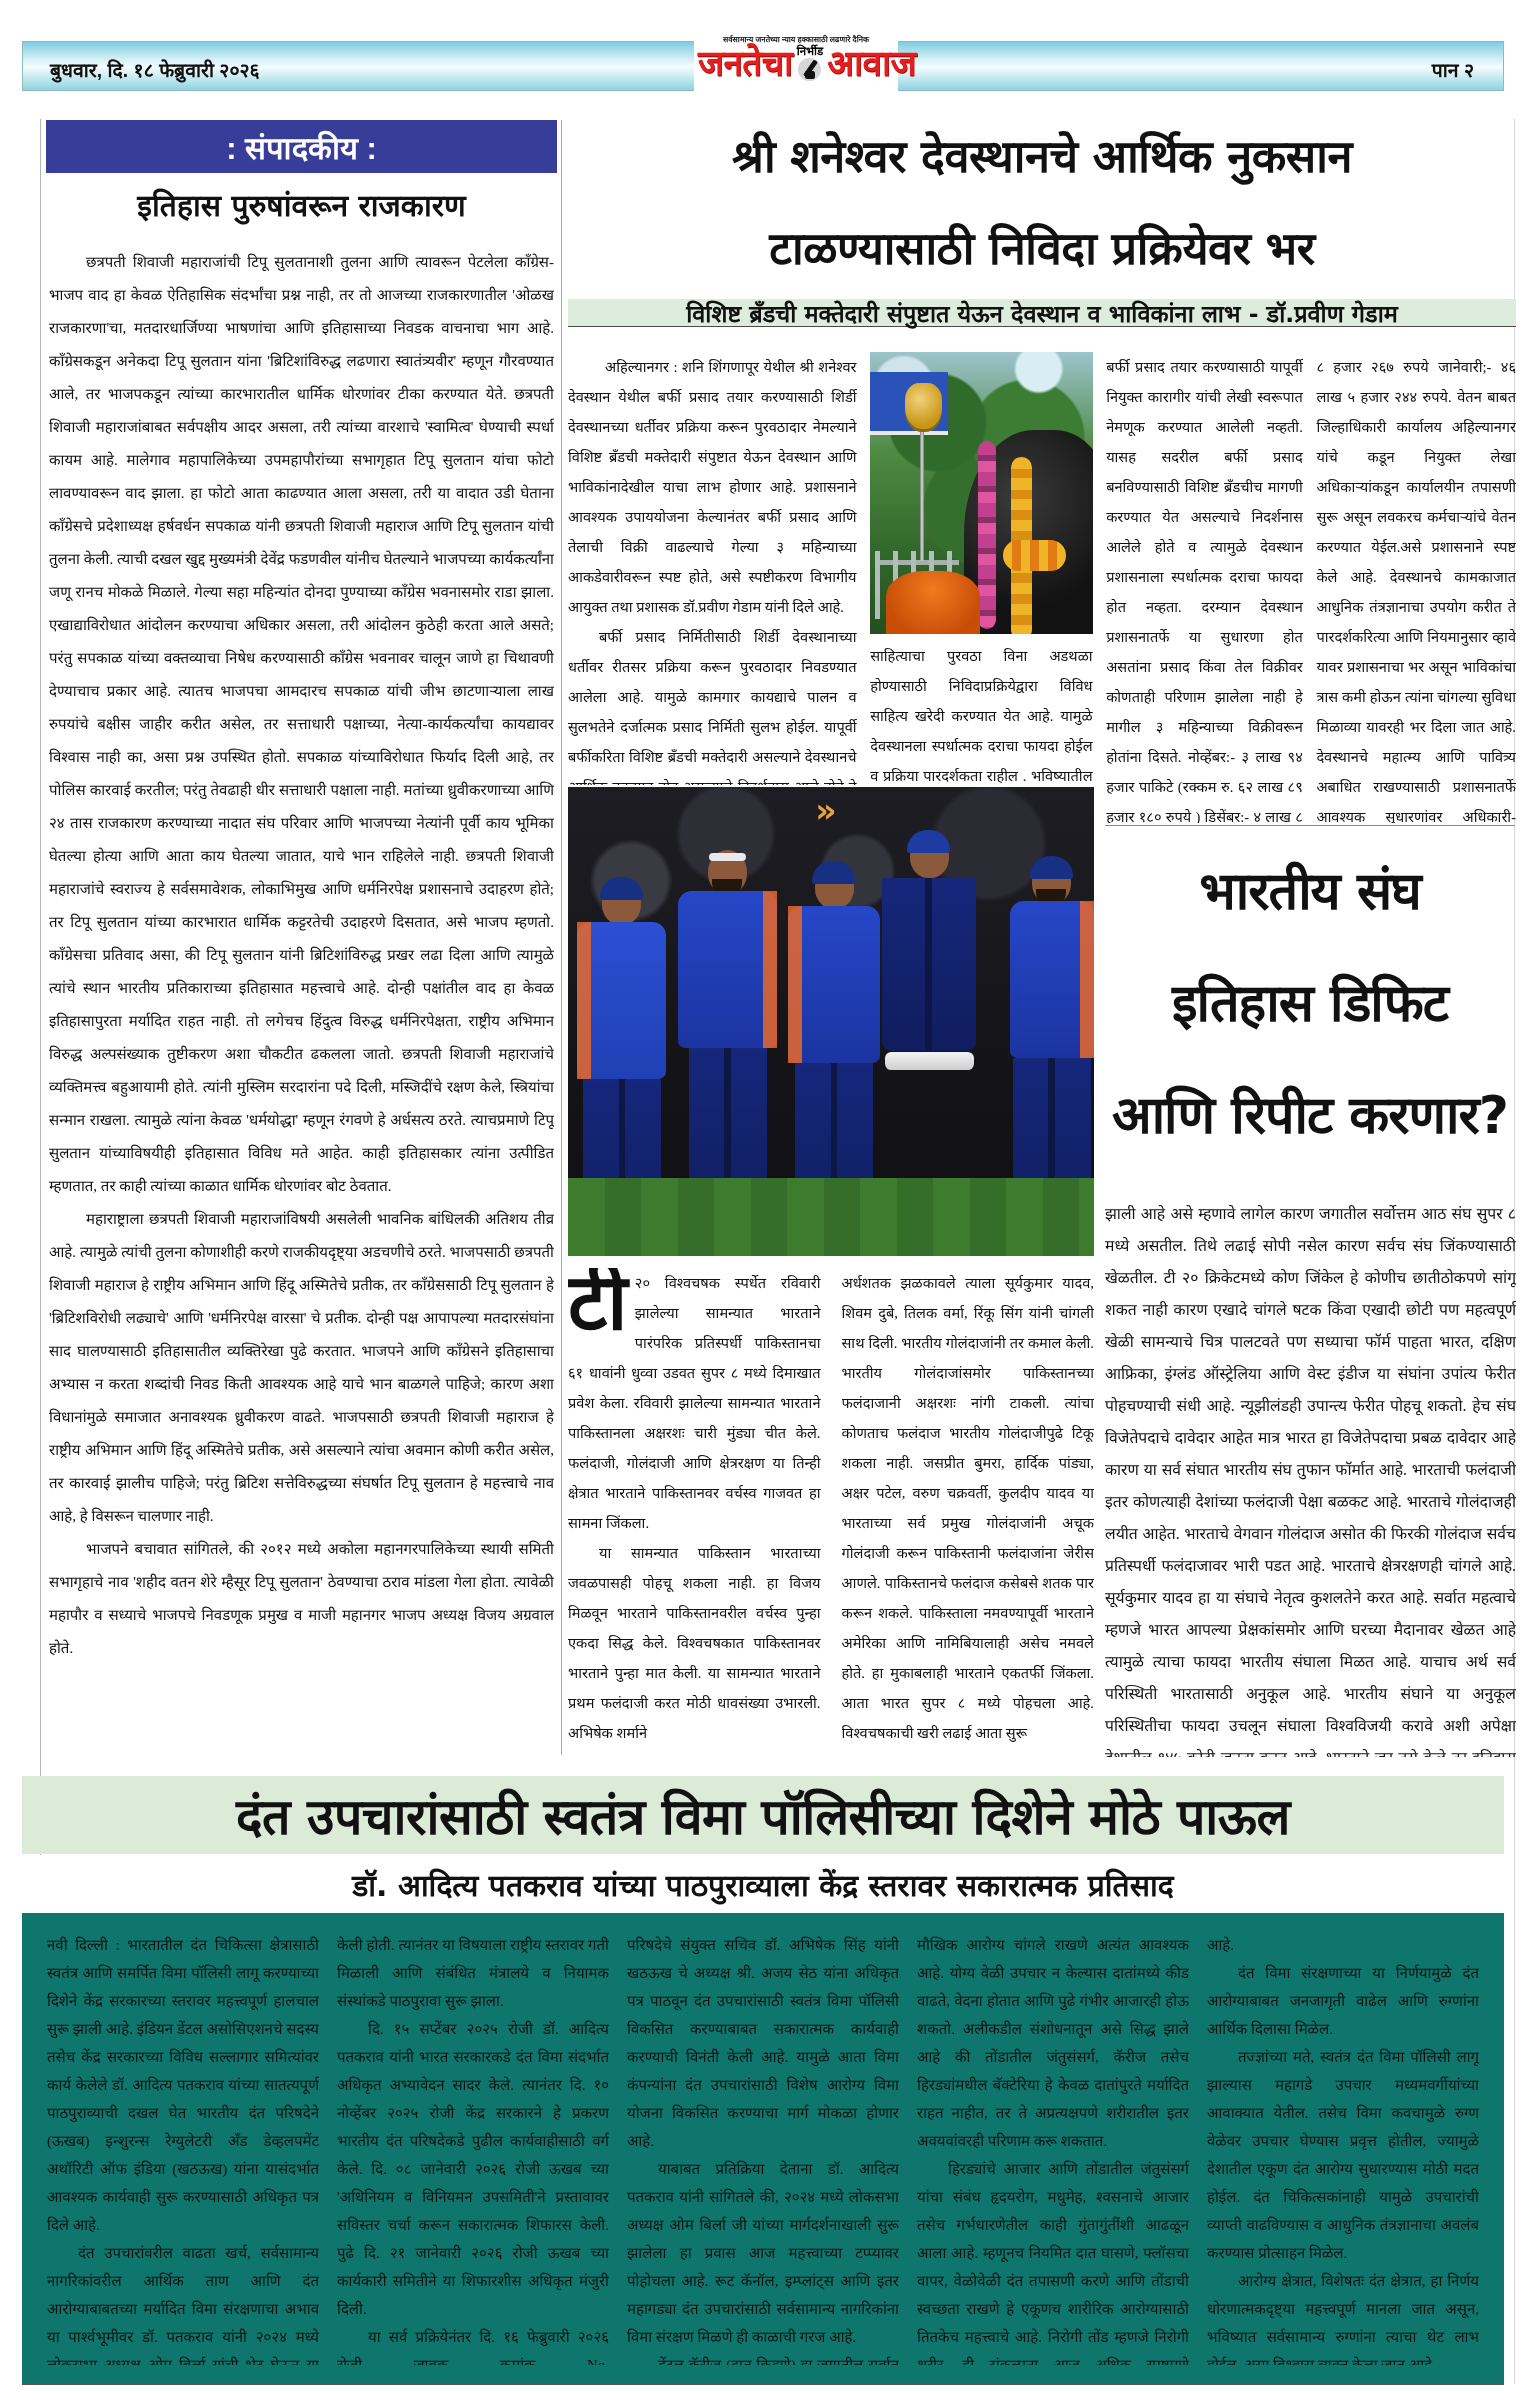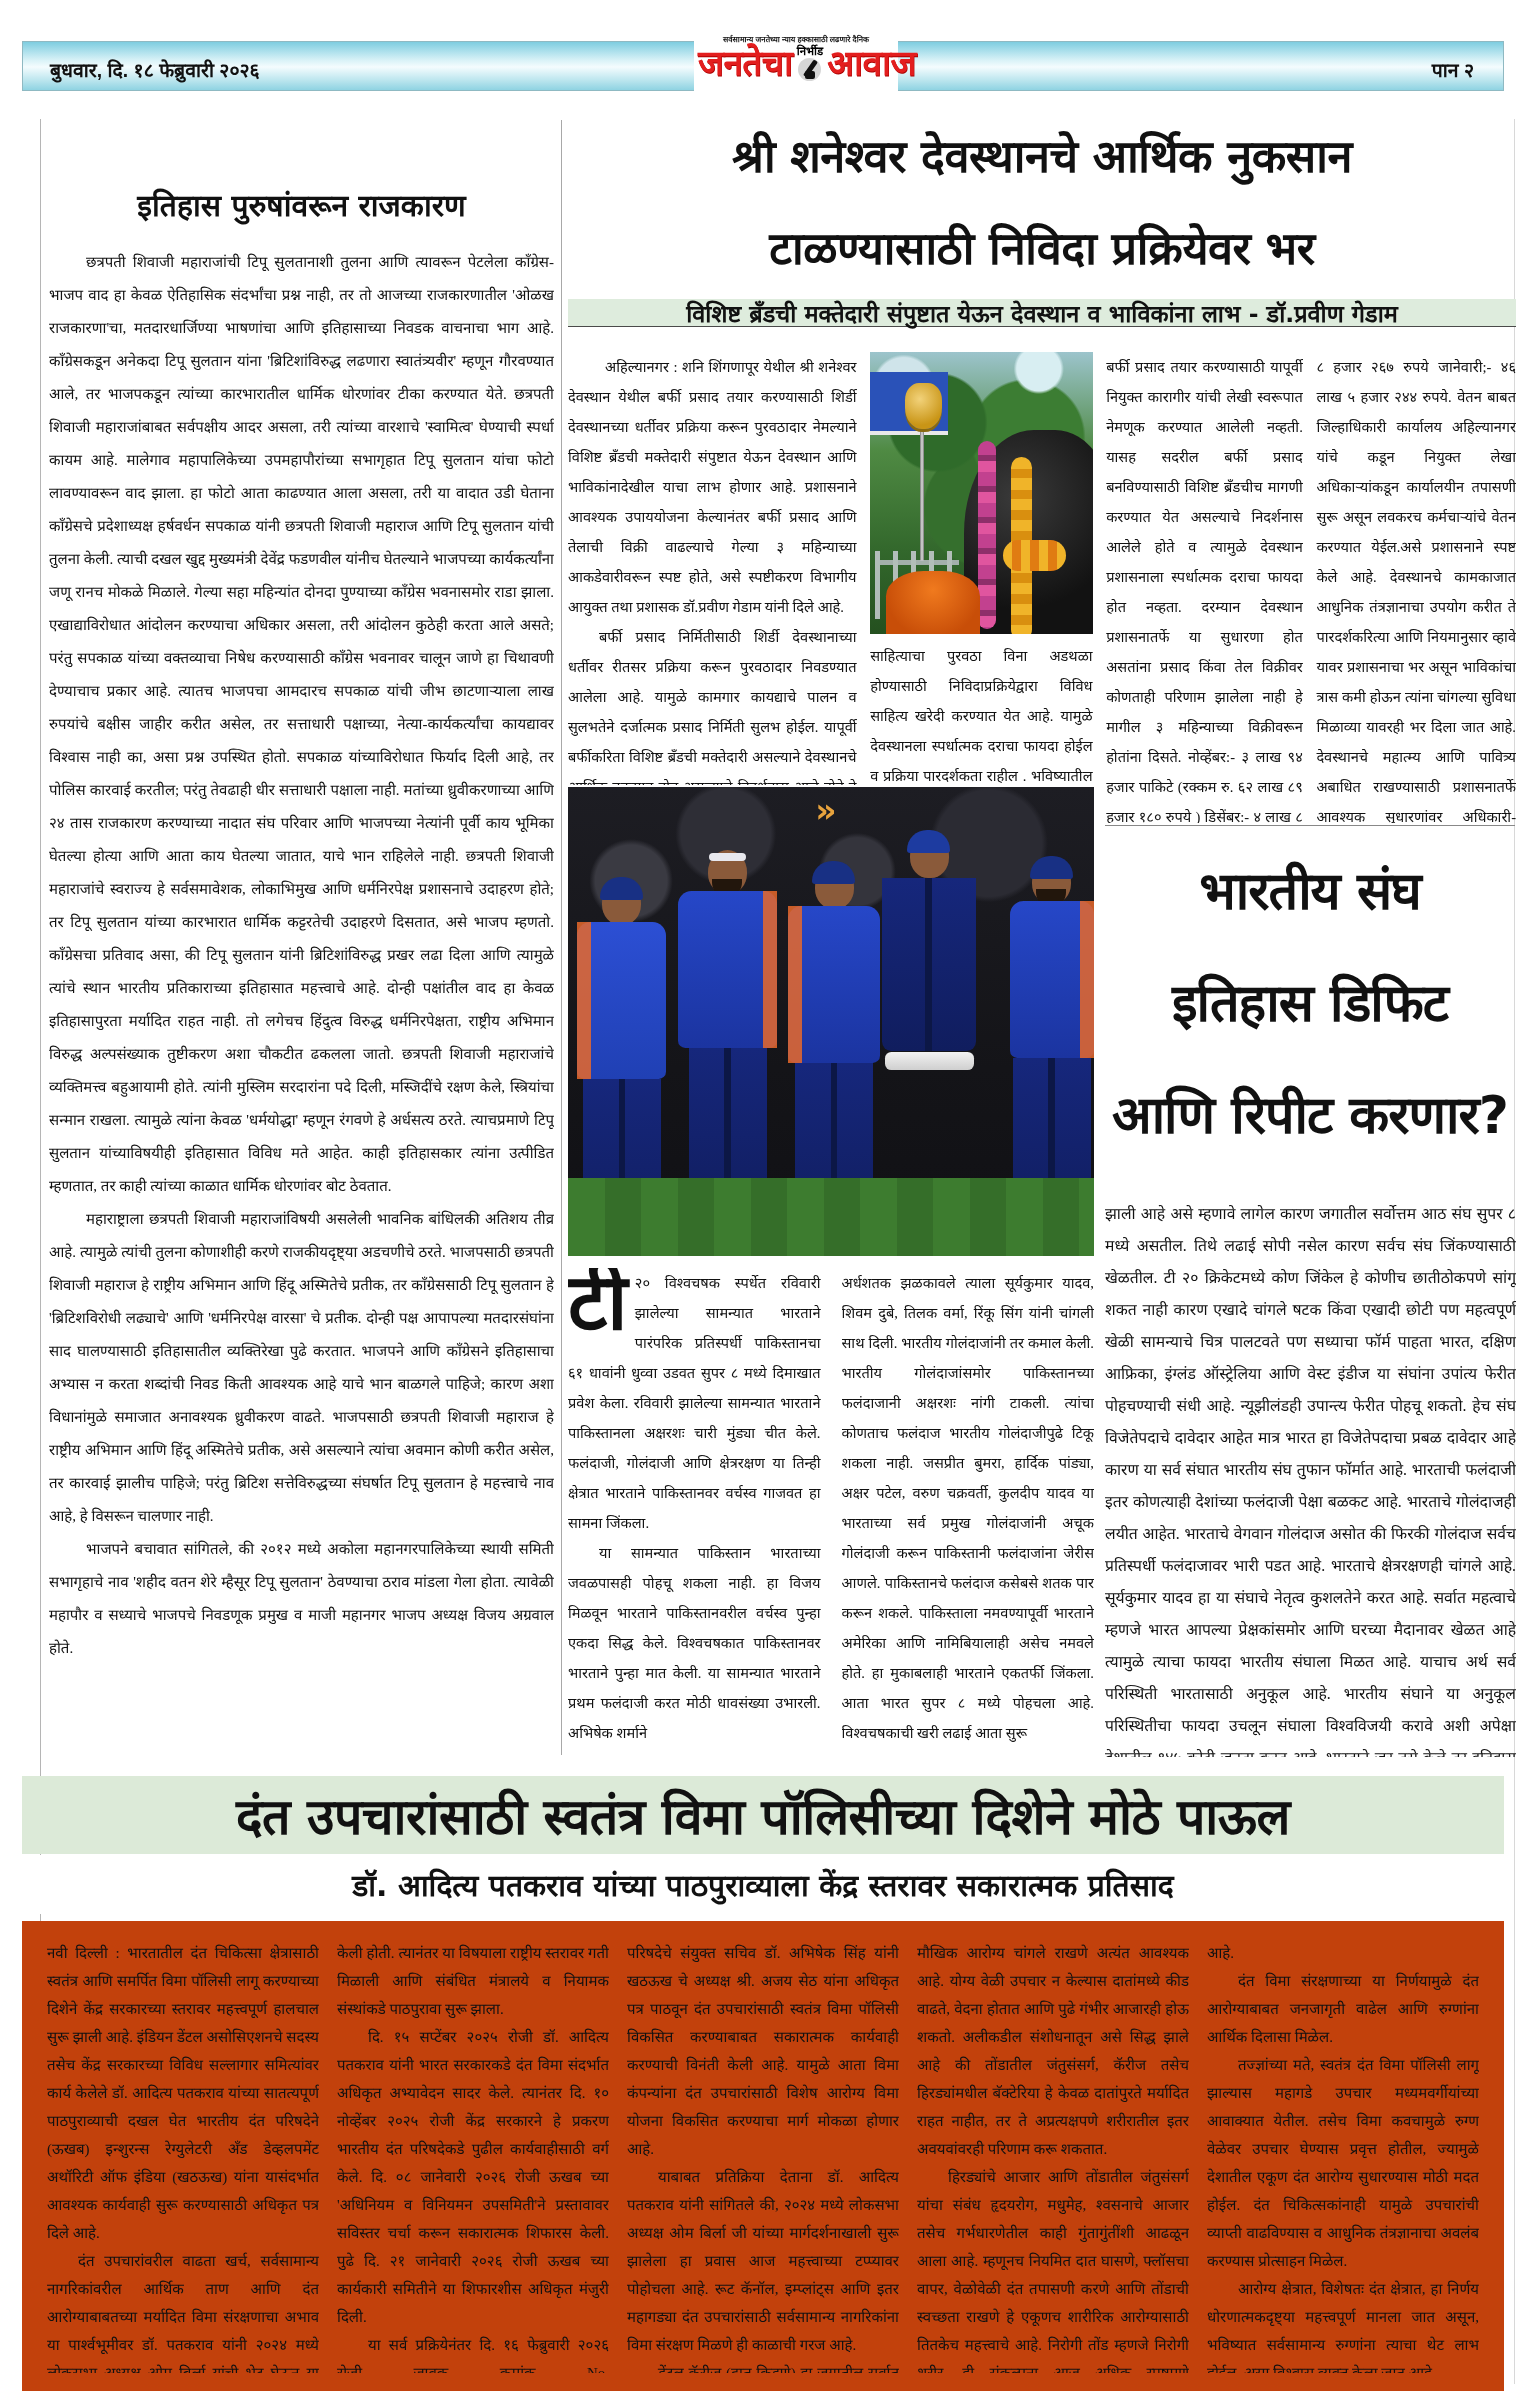--- a/index.html
+++ b/index.html
@@ -123,22 +123,22 @@
   .ck-col p + p { text-indent:31px; }
   .dropcap { float:left; font-size:78px; line-height:63px; font-weight:bold; padding:3.1px 7.3px 0 0; font-family:"Liberation Serif",serif; }
 
   
   .dn-band { left:22px; top:1776px; width:1482px; height:78px; background:#dcead8;
     display:flex; align-items:center; justify-content:center; font-weight:bold; font-size:50px;
     font-family:"DejaVu Sans","Liberation Sans",sans-serif; letter-spacing:-0.5px; }
   .dn-subhead { left:22px; top:1855px; width:1482px; height:59px; background:#ffffff;
     display:flex; align-items:center; justify-content:center; font-weight:bold; font-size:30px;
     font-family:"DejaVu Sans","Liberation Sans",sans-serif; }
-  .dn-cols { left:22px; top:1913px; width:1482px; height:470px; background:#c2410c;
-    padding:18px 25px; display:flex; gap:18px;margin-top:8px; }
+  .dn-cols { left:22px; top:1913px; width:1482px; height:470px; background:#0f766e;
+    padding:18px 25px; display:flex; gap:18px; }
   .dn-col { flex:1; font-size:15px; line-height:28px; text-align:justify; overflow:hidden; }
   .dn-col p { text-indent:31px; }
   .dn-col p:first-child { text-indent:0; }
   .dateline { font-weight:bold; }
 </style>
 </head>
 <body>
 
 <div class="canvas">
 
@@ -156,20 +156,21 @@
         <span class="logo-word">आवाज</span>
       </div>
     </div>
   </div>
 
   <div class="abs frame-left"></div>
   <div class="abs frame-right"></div>
   <div class="abs frame-bottom"></div>
   <div class="abs vrule"></div>
 
+  <div class="abs ed-banner">: संपादकीय :</div>
   <div class="abs ed-headline">इतिहास पुरुषांवरून राजकारण</div>
   <div class="abs ed-body">
     <p>छत्रपती शिवाजी महाराजांची टिपू सुलतानाशी तुलना आणि त्यावरून पेटलेला काँग्रेस-भाजप वाद हा केवळ ऐतिहासिक संदर्भांचा प्रश्न नाही, तर तो आजच्या राजकारणातील 'ओळख राजकारणा'चा, मतदारधार्जिण्या भाषणांचा आणि इतिहासाच्या निवडक वाचनाचा भाग आहे. काँग्रेसकडून अनेकदा टिपू सुलतान यांना 'ब्रिटिशांविरुद्ध लढणारा स्वातंत्र्यवीर' म्हणून गौरवण्यात आले, तर भाजपकडून त्यांच्या कारभारातील धार्मिक धोरणांवर टीका करण्यात येते. छत्रपती शिवाजी महाराजांबाबत सर्वपक्षीय आदर असला, तरी त्यांच्या वारशाचे 'स्वामित्व' घेण्याची स्पर्धा कायम आहे. मालेगाव महापालिकेच्या उपमहापौरांच्या सभागृहात टिपू सुलतान यांचा फोटो लावण्यावरून वाद झाला. हा फोटो आता काढण्यात आला असला, तरी या वादात उडी घेताना काँग्रेसचे प्रदेशाध्यक्ष हर्षवर्धन सपकाळ यांनी छत्रपती शिवाजी महाराज आणि टिपू सुलतान यांची तुलना केली. त्याची दखल खुद्द मुख्यमंत्री देवेंद्र फडणवील यांनीच घेतल्याने भाजपच्या कार्यकर्त्यांना जणू रानच मोकळे मिळाले. गेल्या सहा महिन्यांत दोनदा पुण्याच्या काँग्रेस भवनासमोर राडा झाला. एखाद्याविरोधात आंदोलन करण्याचा अधिकार असला, तरी आंदोलन कुठेही करता आले असते; परंतु सपकाळ यांच्या वक्तव्याचा निषेध करण्यासाठी काँग्रेस भवनावर चालून जाणे हा चिथावणी देण्याचाच प्रकार आहे. त्यातच भाजपचा आमदारच सपकाळ यांची जीभ छाटणाऱ्याला लाख रुपयांचे बक्षीस जाहीर करीत असेल, तर सत्ताधारी पक्षाच्या, नेत्या-कार्यकर्त्यांचा कायद्यावर विश्वास नाही का, असा प्रश्न उपस्थित होतो. सपकाळ यांच्याविरोधात फिर्याद दिली आहे, तर पोलिस कारवाई करतील; परंतु तेवढाही धीर सत्ताधारी पक्षाला नाही. मतांच्या ध्रुवीकरणाच्या आणि २४ तास राजकारण करण्याच्या नादात संघ परिवार आणि भाजपच्या नेत्यांनी पूर्वी काय भूमिका घेतल्या होत्या आणि आता काय घेतल्या जातात, याचे भान राहिलेले नाही. छत्रपती शिवाजी महाराजांचे स्वराज्य हे सर्वसमावेशक, लोकाभिमुख आणि धर्मनिरपेक्ष प्रशासनाचे उदाहरण होते; तर टिपू सुलतान यांच्या कारभारात धार्मिक कट्टरतेची उदाहरणे दिसतात, असे भाजप म्हणतो. काँग्रेसचा प्रतिवाद असा, की टिपू सुलतान यांनी ब्रिटिशांविरुद्ध प्रखर लढा दिला आणि त्यामुळे त्यांचे स्थान भारतीय प्रतिकाराच्या इतिहासात महत्त्वाचे आहे. दोन्ही पक्षांतील वाद हा केवळ इतिहासापुरता मर्यादित राहत नाही. तो लगेचच हिंदुत्व विरुद्ध धर्मनिरपेक्षता, राष्ट्रीय अभिमान विरुद्ध अल्पसंख्याक तुष्टीकरण अशा चौकटीत ढकलला जातो. छत्रपती शिवाजी महाराजांचे व्यक्तिमत्त्व बहुआयामी होते. त्यांनी मुस्लिम सरदारांना पदे दिली, मस्जिदींचे रक्षण केले, स्त्रियांचा सन्मान राखला. त्यामुळे त्यांना केवळ 'धर्मयोद्धा' म्हणून रंगवणे हे अर्धसत्य ठरते. त्याचप्रमाणे टिपू सुलतान यांच्याविषयीही इतिहासात विविध मते आहेत. काही इतिहासकार त्यांना उत्पीडित म्हणतात, तर काही त्यांच्या काळात धार्मिक धोरणांवर बोट ठेवतात.</p>
     <p>महाराष्ट्राला छत्रपती शिवाजी महाराजांविषयी असलेली भावनिक बांधिलकी अतिशय तीव्र आहे. त्यामुळे त्यांची तुलना कोणाशीही करणे राजकीयदृष्ट्या अडचणीचे ठरते. भाजपसाठी छत्रपती शिवाजी महाराज हे राष्ट्रीय अभिमान आणि हिंदू अस्मितेचे प्रतीक, तर काँग्रेससाठी टिपू सुलतान हे 'ब्रिटिशविरोधी लढ्याचे' आणि 'धर्मनिरपेक्ष वारसा' चे प्रतीक. दोन्ही पक्ष आपापल्या मतदारसंघांना साद घालण्यासाठी इतिहासातील व्यक्तिरेखा पुढे करतात. भाजपने आणि काँग्रेसने इतिहासाचा अभ्यास न करता शब्दांची निवड किती आवश्यक आहे याचे भान बाळगले पाहिजे; कारण अशा विधानांमुळे समाजात अनावश्यक ध्रुवीकरण वाढते. भाजपसाठी छत्रपती शिवाजी महाराज हे राष्ट्रीय अभिमान आणि हिंदू अस्मितेचे प्रतीक, असे असल्याने त्यांचा अवमान कोणी करीत असेल, तर कारवाई झालीच पाहिजे; परंतु ब्रिटिश सत्तेविरुद्धच्या संघर्षात टिपू सुलतान हे महत्त्वाचे नाव आहे, हे विसरून चालणार नाही.</p>
     <p>भाजपने बचावात सांगितले, की २०१२ मध्ये अकोला महानगरपालिकेच्या स्थायी समिती सभागृहाचे नाव 'शहीद वतन शेरे म्हैसूर टिपू सुलतान' ठेवण्याचा ठराव मांडला गेला होता. त्यावेळी महापौर व सध्याचे भाजपचे निवडणूक प्रमुख व माजी महानगर भाजप अध्यक्ष विजय अग्रवाल होते.</p>
   </div>
 
   <div class="abs sh-headline">
     <div>श्री शनेश्वर देवस्थानचे आर्थिक नुकसान</div>
     <div>टाळण्यासाठी निविदा प्रक्रियेवर भर</div>

